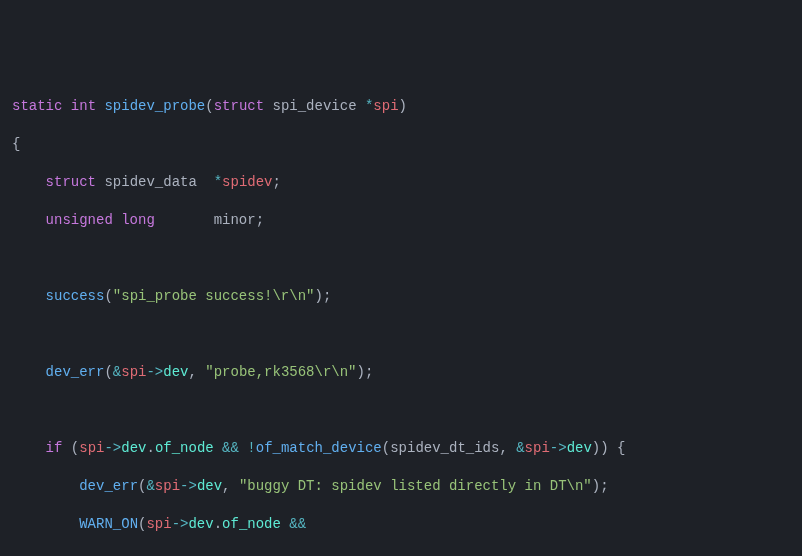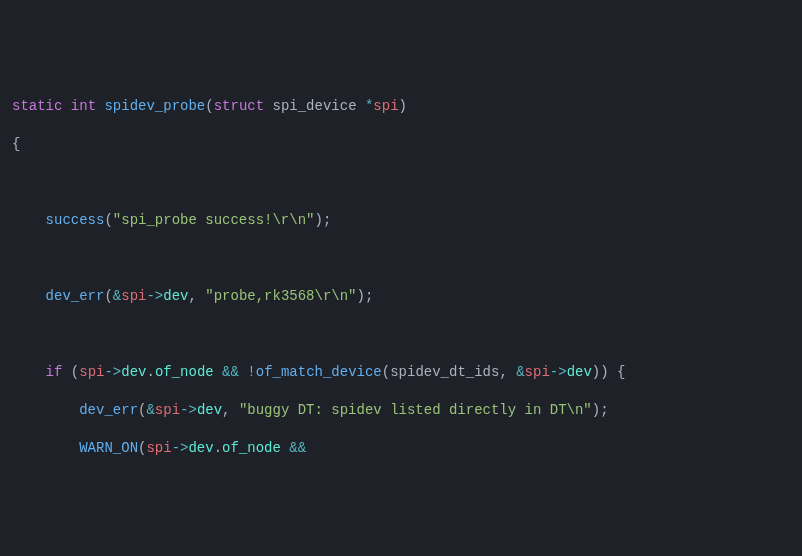--- a/index.html
+++ b/index.html
@@ -26,20 +26,22 @@
   .id   { color: #abb2bf; }
 </style>
 </head>
 <body>
 
 
 
 <div>
 <div class="line"><span class="kw">static</span> <span class="kw">int</span> <span class="fn">spidev_probe</span><span class="pun">(</span><span class="kw">struct</span> <span class="id">spi_device</span> <span class="op">*</span><span class="var">spi</span><span class="pun">)</span></div>
 <div class="line"><span class="pun">{</span></div>
+<div class="line">    <span class="kw">struct</span> <span class="id">spidev_data</span>  <span class="op">*</span><span class="var">spidev</span><span class="pun">;</span></div>
+<div class="line">    <span class="kw">unsigned long</span>       <span class="id">minor</span><span class="pun">;</span></div>
 <div class="line"> </div>
 <div class="line">    <span class="fn">success</span><span class="pun">(</span><span class="str">"spi_probe success!\r\n"</span><span class="pun">)</span><span class="pun">;</span></div>
 <div class="line"> </div>
 <div class="line">    <span class="fn">dev_err</span><span class="pun">(</span><span class="op">&amp;</span><span class="var">spi</span><span class="op">-&gt;</span><span class="mem">dev</span><span class="pun">, </span><span class="str">"probe,rk3568\r\n"</span><span class="pun">)</span><span class="pun">;</span></div>
 <div class="line"> </div>
 <div class="line">    <span class="kw">if</span> <span class="pun">(</span><span class="var">spi</span><span class="op">-&gt;</span><span class="mem">dev</span><span class="pun">.</span><span class="mem">of_node</span> <span class="op">&amp;&amp;</span> <span class="op">!</span><span class="fn">of_match_device</span><span class="pun">(</span><span class="id">spidev_dt_ids</span><span class="pun">, </span><span class="op">&amp;</span><span class="var">spi</span><span class="op">-&gt;</span><span class="mem">dev</span><span class="pun">)</span><span class="pun">)</span> <span class="pun">{</span></div>
 <div class="line">        <span class="fn">dev_err</span><span class="pun">(</span><span class="op">&amp;</span><span class="var">spi</span><span class="op">-&gt;</span><span class="mem">dev</span><span class="pun">, </span><span class="str">"buggy DT: spidev listed directly in DT\n"</span><span class="pun">)</span><span class="pun">;</span></div>
 <div class="line">        <span class="fn">WARN_ON</span><span class="pun">(</span><span class="var">spi</span><span class="op">-&gt;</span><span class="mem">dev</span><span class="pun">.</span><span class="mem">of_node</span> <span class="op">&amp;&amp;</span></div>
 
 

